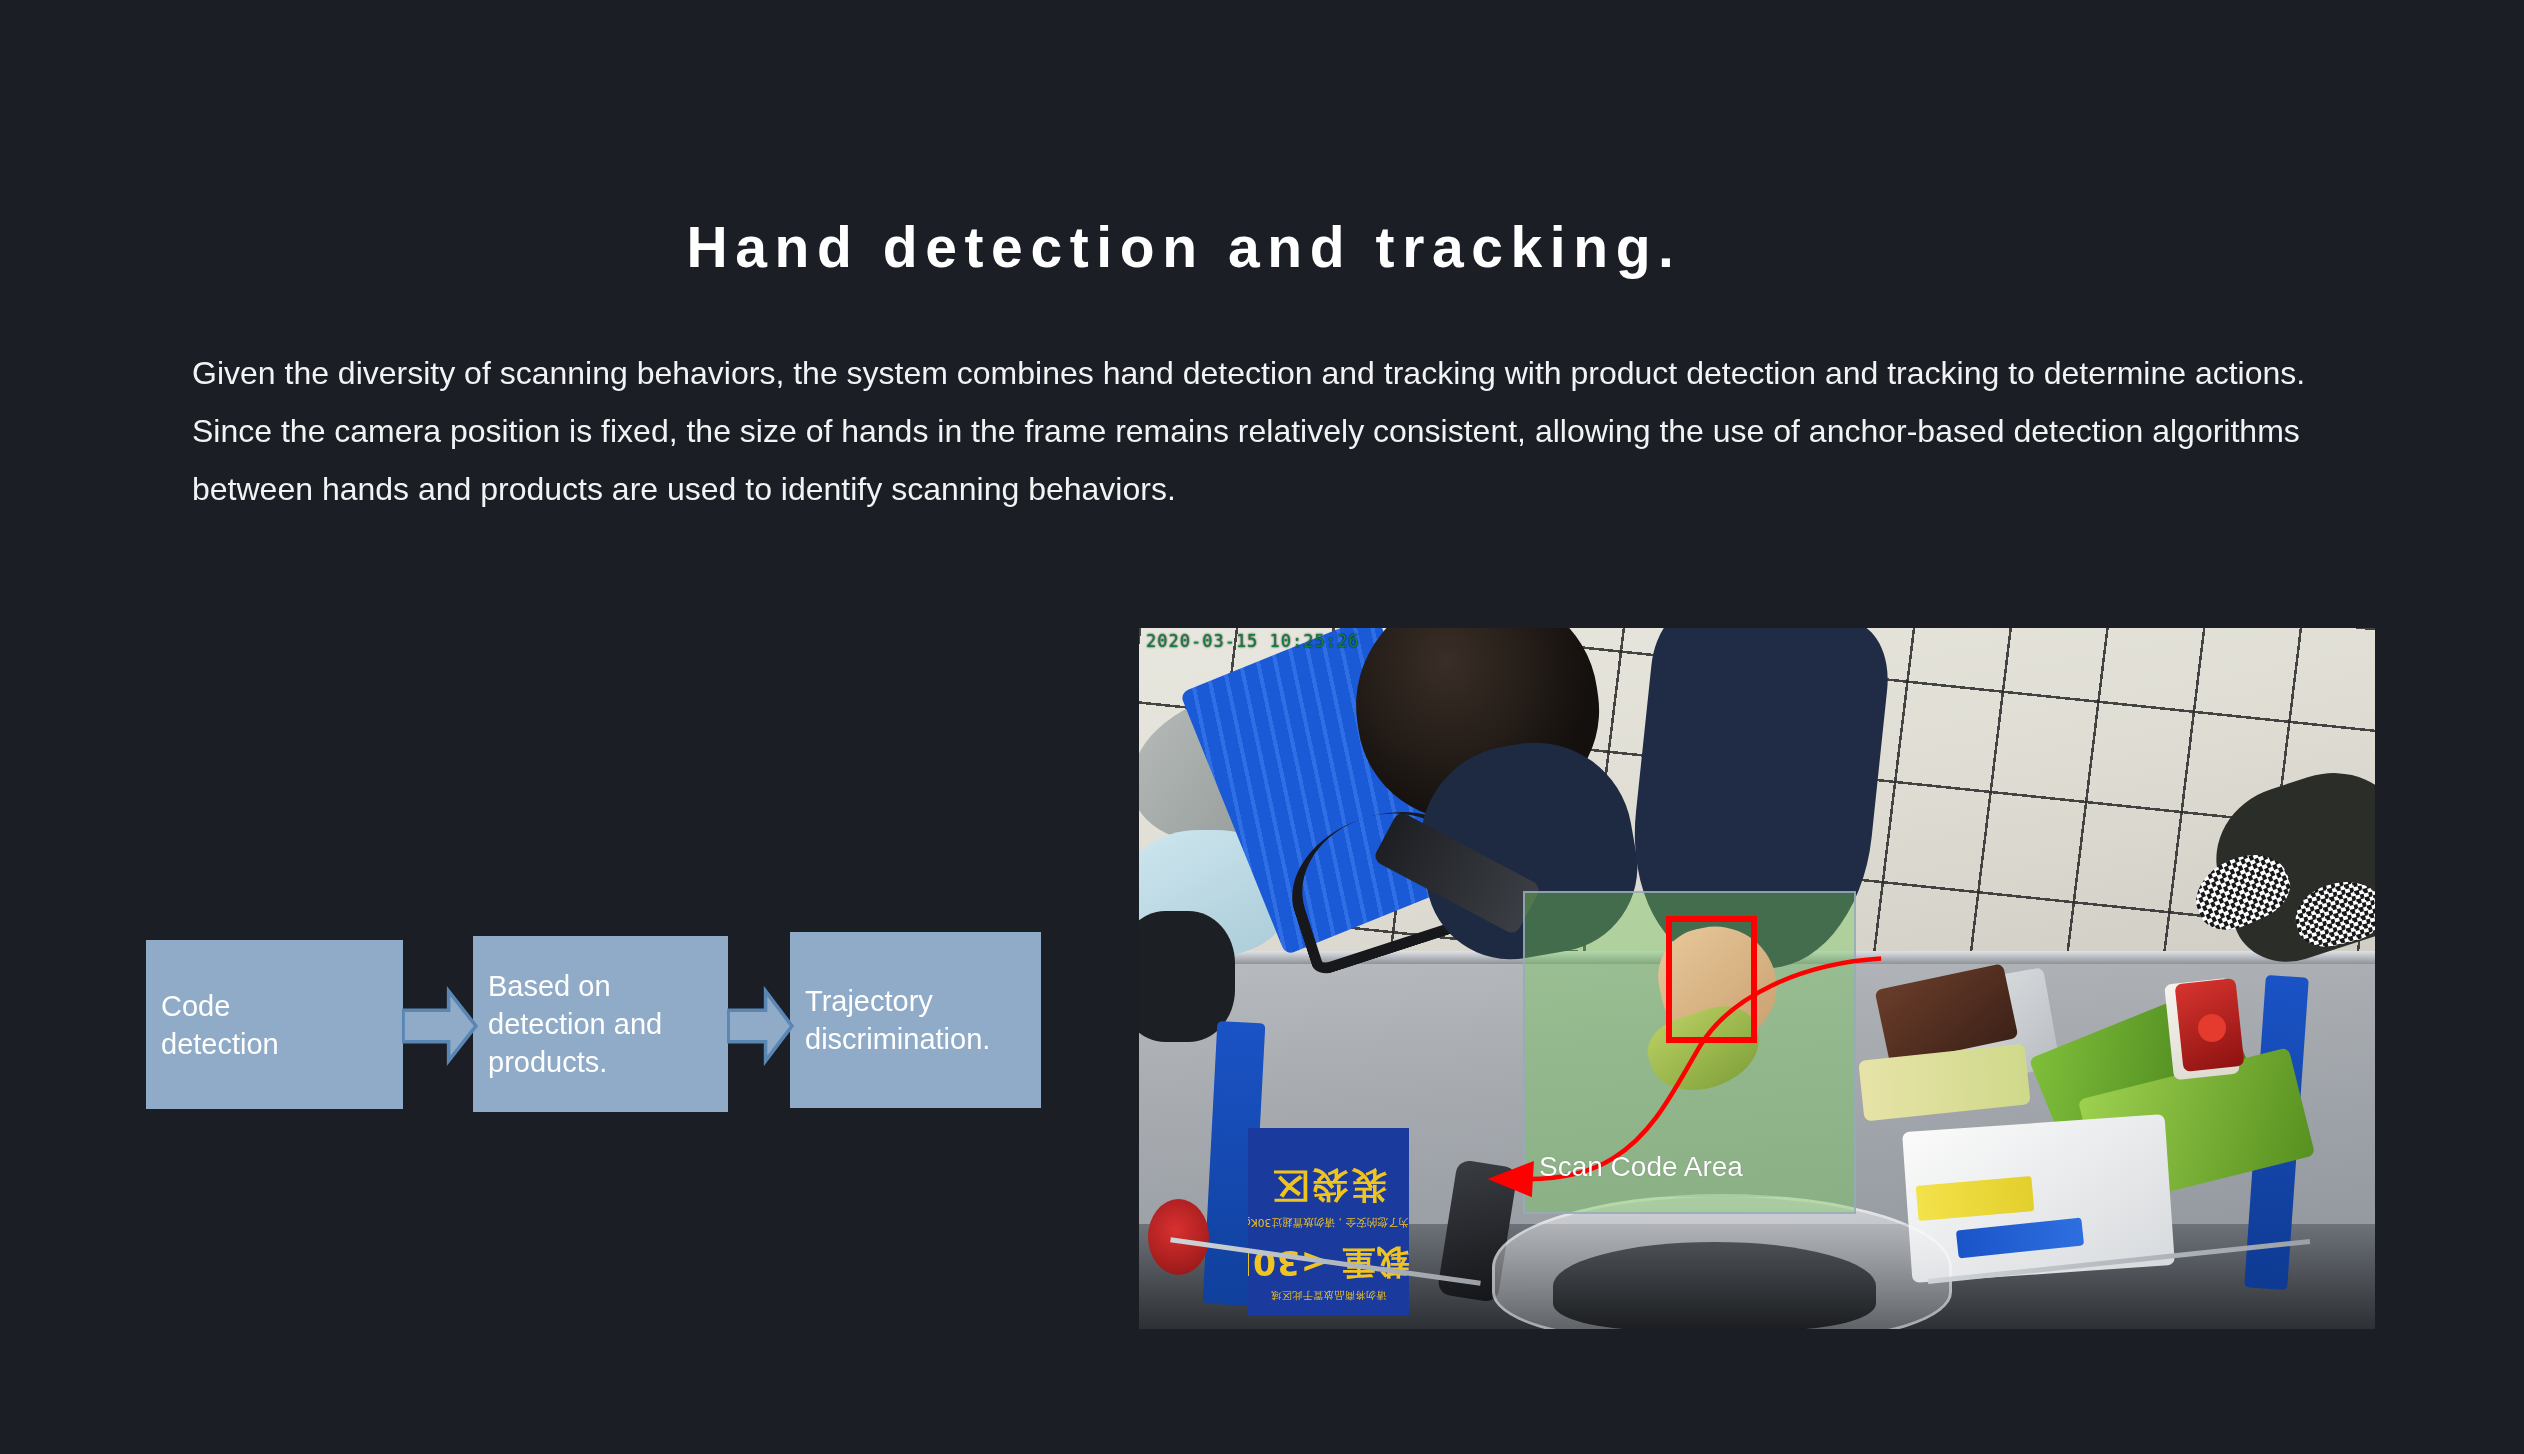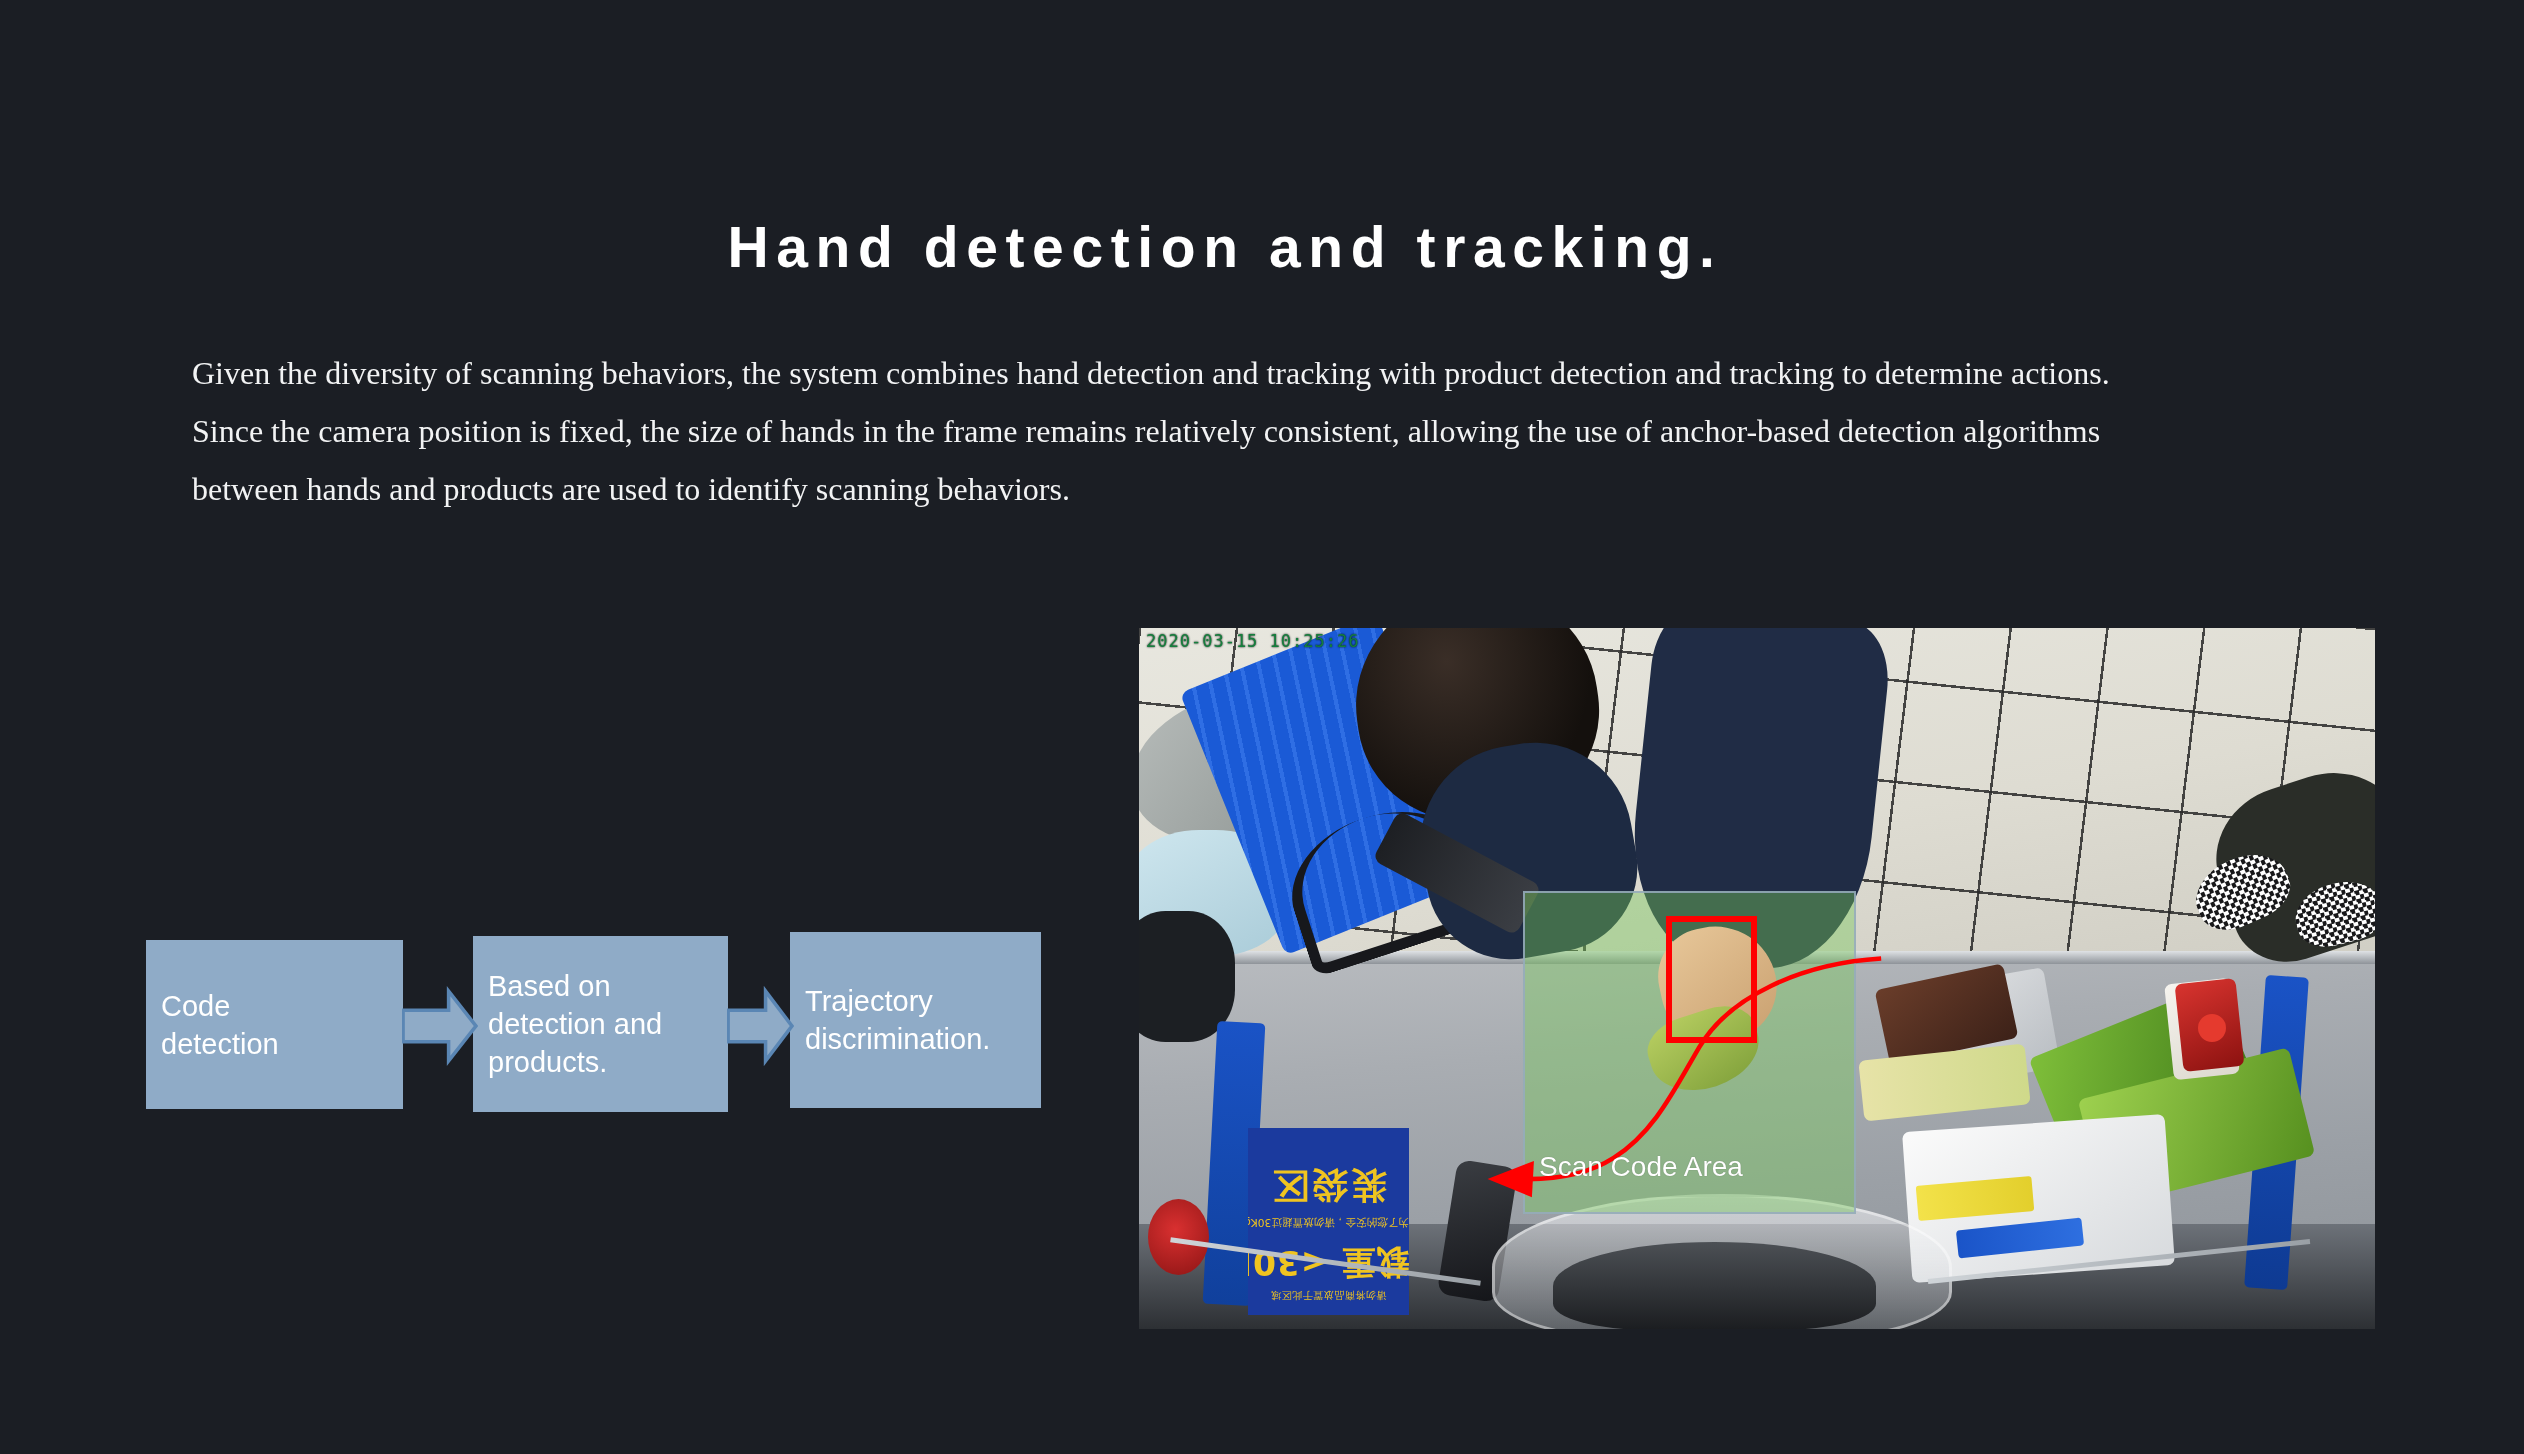--- a/index.html
+++ b/index.html
@@ -23,36 +23,35 @@
     left: 0;
     top: 215px;
     width: 2368px;
     text-align: center;
     color: #ffffff;
     font-size: 57px;
     font-weight: bold;
     letter-spacing: 7.6px;
     line-height: 1.15;
     white-space: nowrap;
-    padding-left: 41px;
   }
 
   
   #body-paragraph {
     position: absolute;
     left: 192px;
     top: 344px;
     width: 2156px;
     color: #f2f3f4;
     font-size: 32px;
     line-height: 58px;
     font-weight: 400;
     text-align: left;
   }
-  #body-paragraph .ln { display: block; white-space: nowrap; font-family: Liberation Serif, serif; }
+  #body-paragraph .ln { display: block; white-space: nowrap; }
 
   
   #flow-diagram {
     position: absolute;
     left: 0;
     top: 0;
     width: 2585px;
     height: 1454px;
     pointer-events: none;
   }

